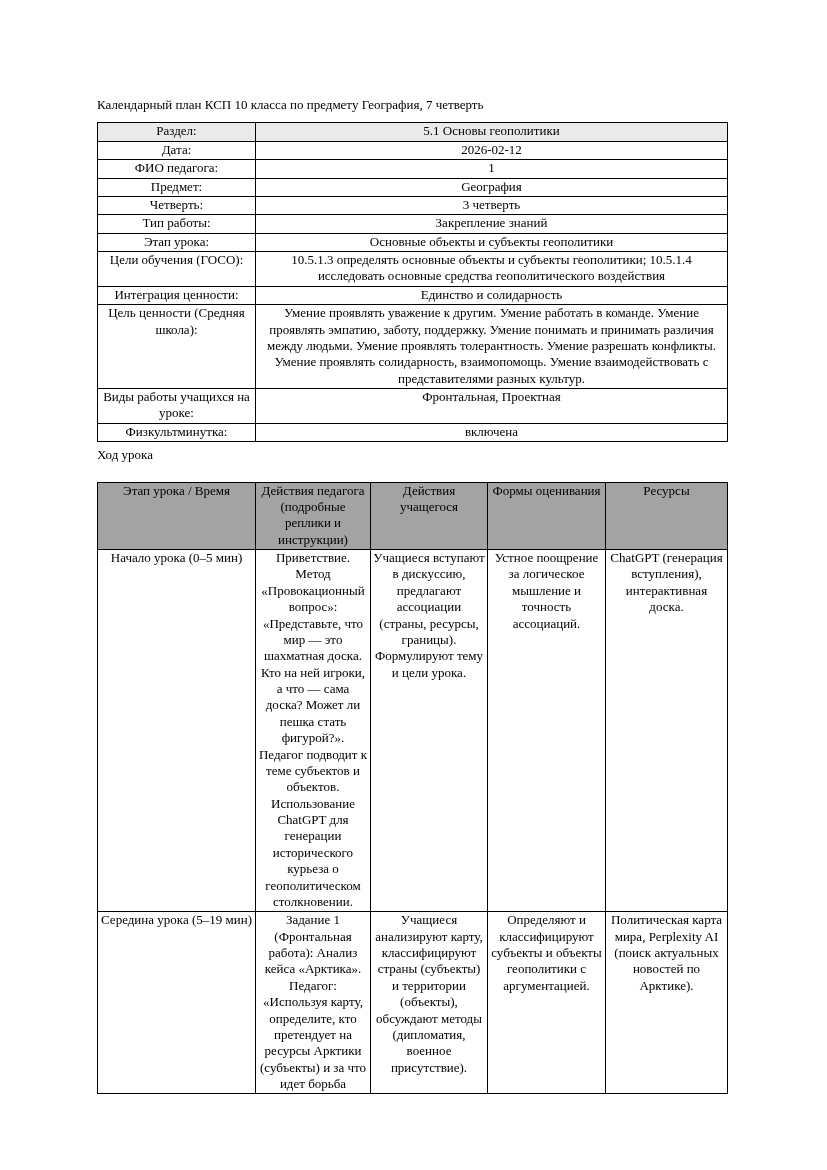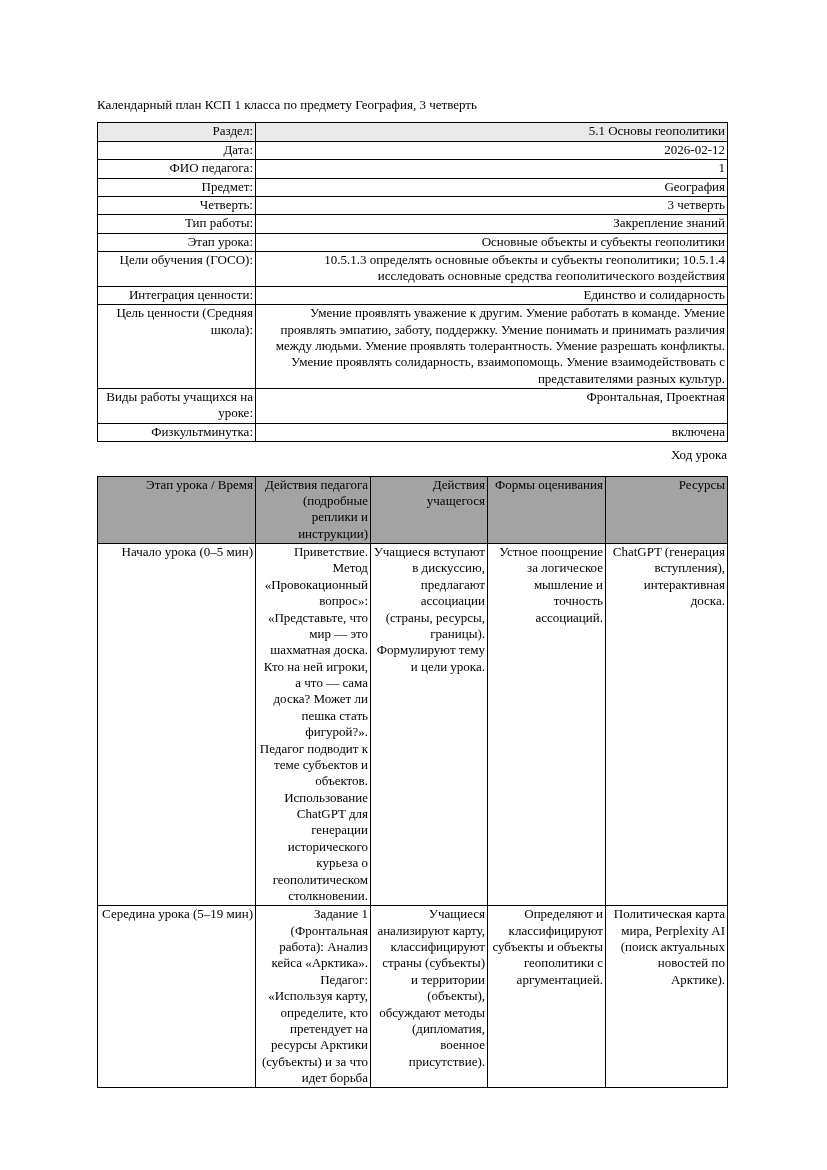--- a/index.html
+++ b/index.html
@@ -21,41 +21,41 @@
   .doc-title { margin: 0 0 9px 0; }
   table {
     border-collapse: collapse;
     width: 630px;
     table-layout: fixed;
   }
   td, th {
     border: 1px solid #000000;
     padding: 0 2px 1px 2px;
     vertical-align: top;
-    text-align: right;
+    text-align: center;
     font-weight: normal;
     overflow-wrap: break-word;
   }
   .info-table col.c-label { width: 158px; }
   .info-table col.c-value { width: 472px; }
   .info-table tr.hl td { background: #eaeaea; }
-  .section-heading { margin: 5px 0 12px 0; text-align: right; }
+  .section-heading { margin: 5px 0 18px 0; }
   .lesson-table thead th { background: #a3a3a3; }
   .lesson-table col.c1 { width: 158px; }
   .lesson-table col.c2 { width: 115px; }
   .lesson-table col.c3 { width: 117px; }
   .lesson-table col.c4 { width: 118px; }
   .lesson-table col.c5 { width: 122px; }
 </style>
 </head>
 <body>
 
 <div class="content">
 
-  <p class="doc-title">Календарный план КСП 1 класса по предмету География, 3 четверть</p>
+  <p class="doc-title">Календарный план КСП 10 класса по предмету География, 7 четверть</p>
 
   <table class="info-table">
     <colgroup>
         <col class="c-label">
         <col class="c-value">
       </colgroup>
     <tbody>
       <tr class="hl">
         <td>Раздел:</td>
         <td>5.1 Основы геополитики</td>

